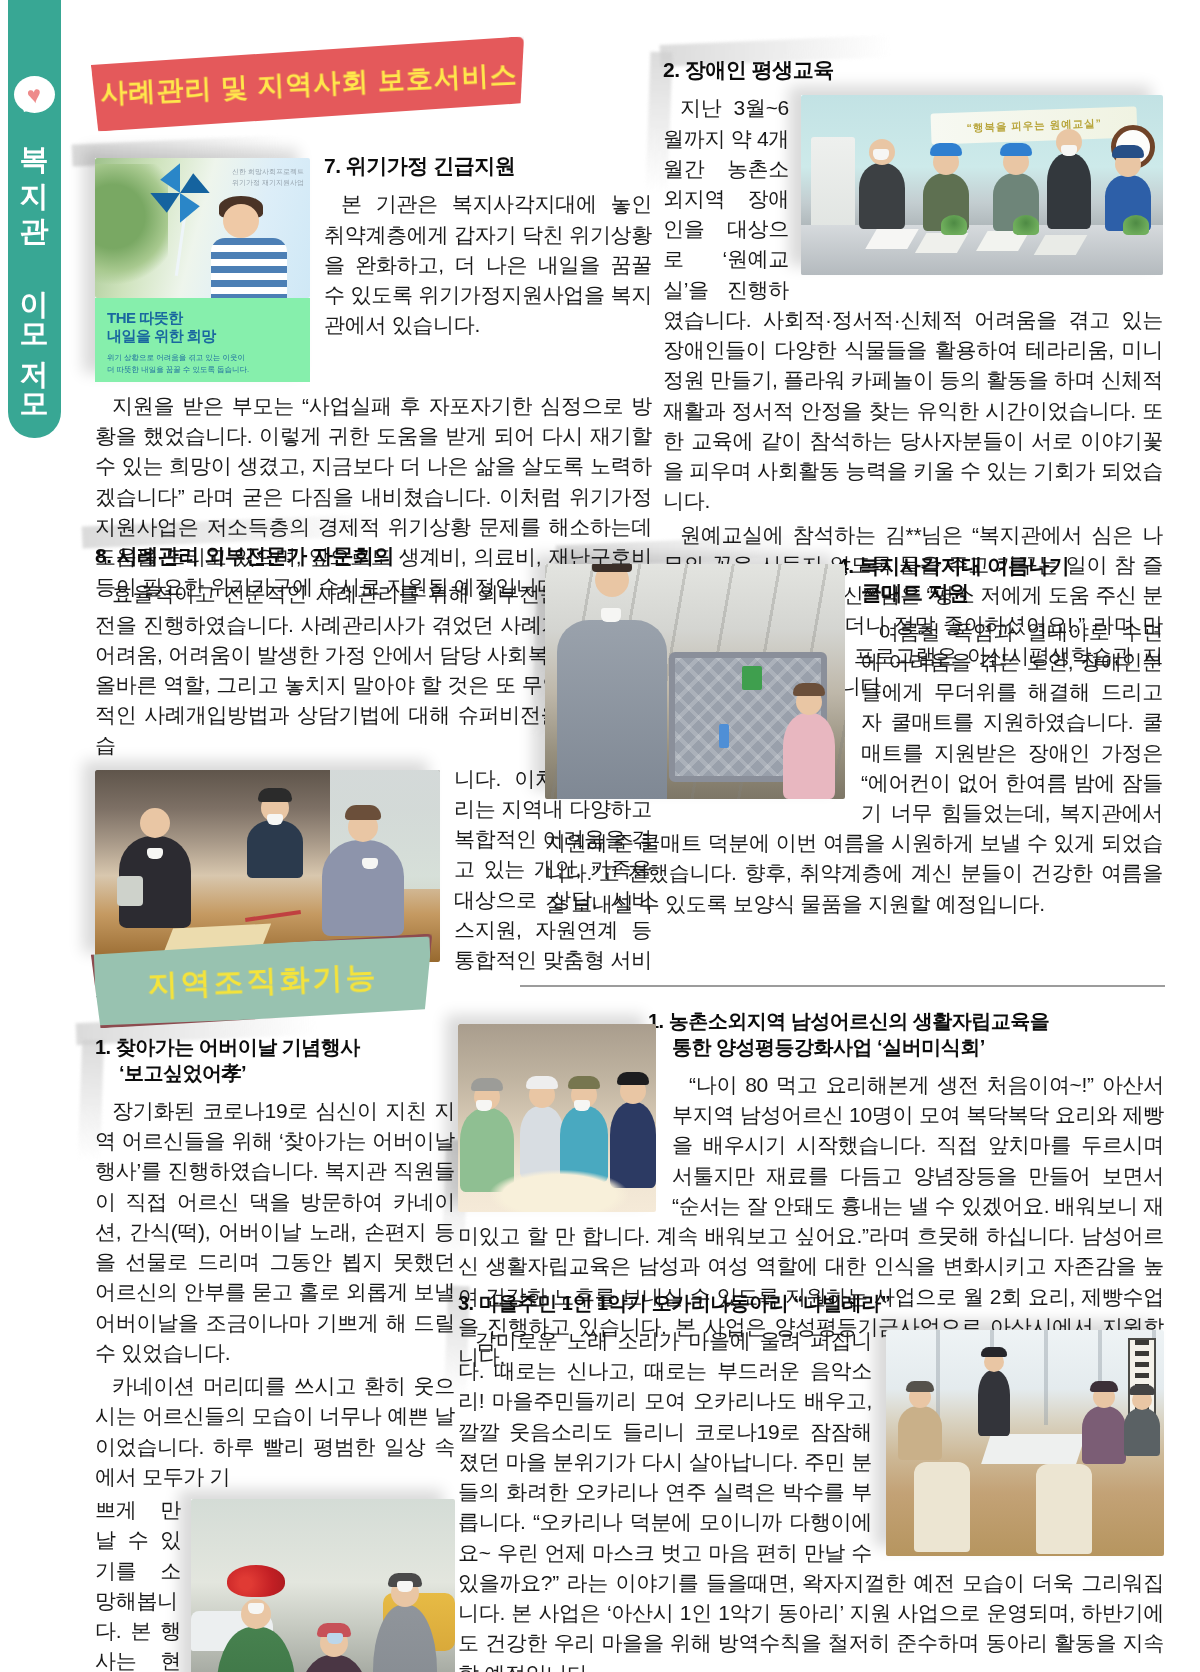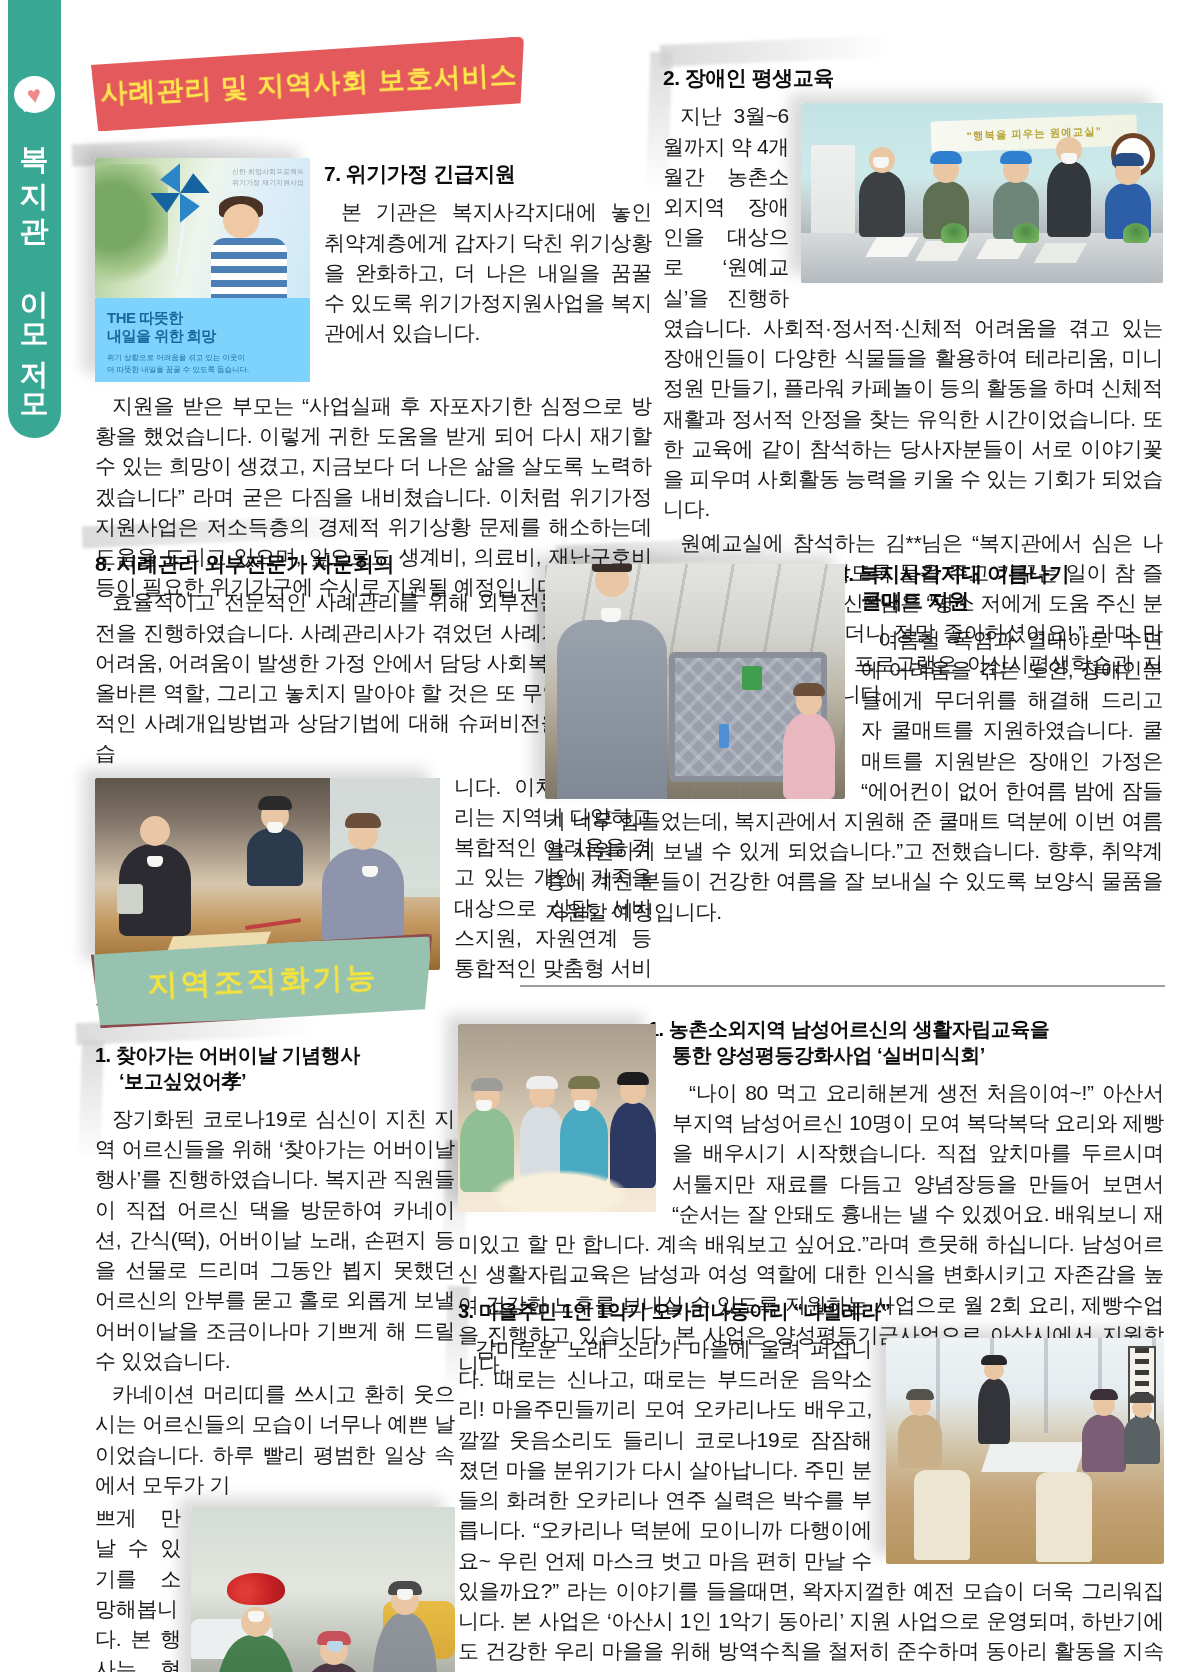--- a/index.html
+++ b/index.html
@@ -33,21 +33,21 @@
   .banner-red .blabel { color:#ffe84b; font-size:27px; font-weight:bold; letter-spacing:1px; }
   .banner-green { left:92px; top:940px; width:336px; height:76px; background:#98c2b0;
                   border:3px solid #8d4b4f; border-radius:5px; transform:rotate(-2.2deg);
                   clip-path:polygon(0 10%, 100% 0, 97% 92%, 2% 100%);
                   filter:drop-shadow(7px 11px 10px rgba(0,0,0,.30)); }
   .banner-green .blabel { color:#f4e33c; font-size:30px; font-weight:bold; letter-spacing:3px; }
   .rule { position:absolute; left:520px; top:985px; width:645px; height:2px; background:#9c9c9c; z-index:1; }
 
   
   .art { position:absolute; z-index:2; }
-  .h2 { font-size:21px; line-height:1.3; font-weight:bold; color:#0c0c0c; margin:8px 0 10px;
+  .h2 { font-size:21px; line-height:1.3; font-weight:bold; color:#0c0c0c; margin:0 0 10px;
         letter-spacing:-0.5px; white-space:pre-line; }
   .hang { padding-left:24px; text-indent:-24px; }
   .bp { font-size:21px; line-height:1.44; color:#1a1a1a; text-align:justify; word-break:break-all;
         letter-spacing:-0.3px; margin:0 0 3px; }
   .ind { text-indent:17px; }
   .clear { clear:both; padding-top:5px; }
 
   .phwrap { position:relative; z-index:1; }
   .fl { float:left; }
   .fr { float:right; }
@@ -71,21 +71,21 @@
   .tree { position:absolute; left:-22px; top:6px; width:95px; height:125px;
           background:radial-gradient(circle at 42% 42%, #79a863 0 35%, #a8c98f 60%, rgba(168,201,143,0) 75%); }
   .pinwheel { position:absolute; left:52px; top:2px; width:66px; height:66px; }
   .stick { position:absolute; left:84px; top:58px; width:3px; height:60px; background:#eef5f9; transform:rotate(8deg); }
   .child-head { position:absolute; left:128px; top:46px; width:36px; height:34px; border-radius:50%; background:#efc9a6; }
   .child-hair { position:absolute; left:124px; top:38px; width:44px; height:22px; border-radius:50% 50% 20% 20%; background:#4a3326; }
   .child-body { position:absolute; left:116px; top:80px; width:76px; height:60px; border-radius:14px 14px 0 0;
                 background:repeating-linear-gradient(180deg,#4c7fb5 0 7px,#ffffff 7px 14px); }
   .poster-tag { position:absolute; right:6px; top:8px; font-size:7px; color:#96a3ad; text-align:right;
                 line-height:1.6; white-space:pre-line; }
-  .poster-card { width:100%; height:84px; background:#7dd3fc; padding:11px 12px; box-sizing:border-box; }
+  .poster-card { width:100%; height:84px; background:#86efac; padding:11px 12px; box-sizing:border-box; }
   .poster-head { font-size:15px; font-weight:bold; color:#19679f; line-height:1.2; white-space:pre-line; letter-spacing:-0.5px; }
   .poster-cap { margin-top:7px; font-size:7.5px; color:#1f6f9f; line-height:1.55; white-space:pre-line; }
 
   
   .hort { background:linear-gradient(180deg,#c2e2e4 0%,#cdeaea 40%,#c3cdd0 60%,#aeb6b9 74%,#c8cdd0 100%); }
   .hort-banner { position:absolute; left:36%; top:15px; width:57%; height:31px;
                  background:linear-gradient(90deg,#f7f9f2,#f0f3e2); border-radius:3px; transform:rotate(-2deg);
                  display:flex; align-items:center; justify-content:center;
                  font-size:10.5px; font-weight:bold; color:#b8a53b; letter-spacing:1px; }
   .clock { position:absolute; right:8px; top:30px; width:34px; height:34px; border-radius:50%;

